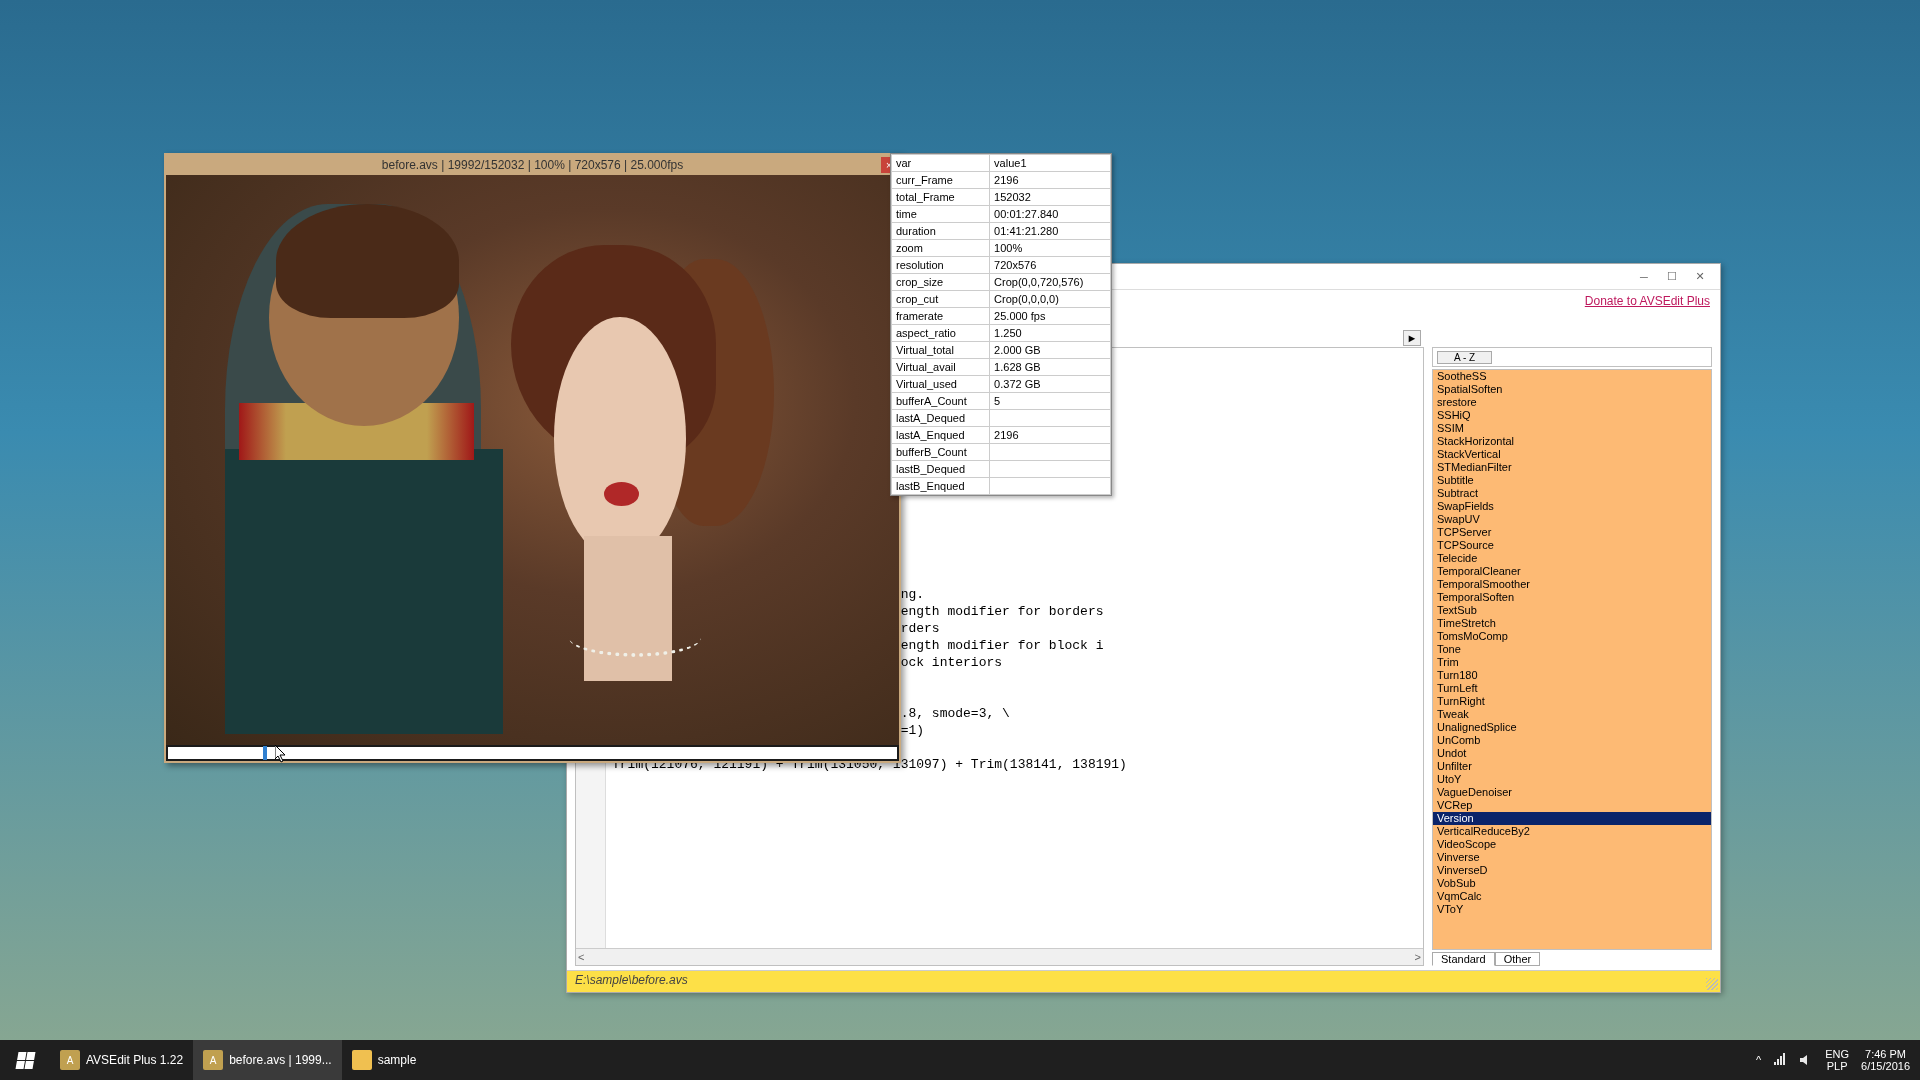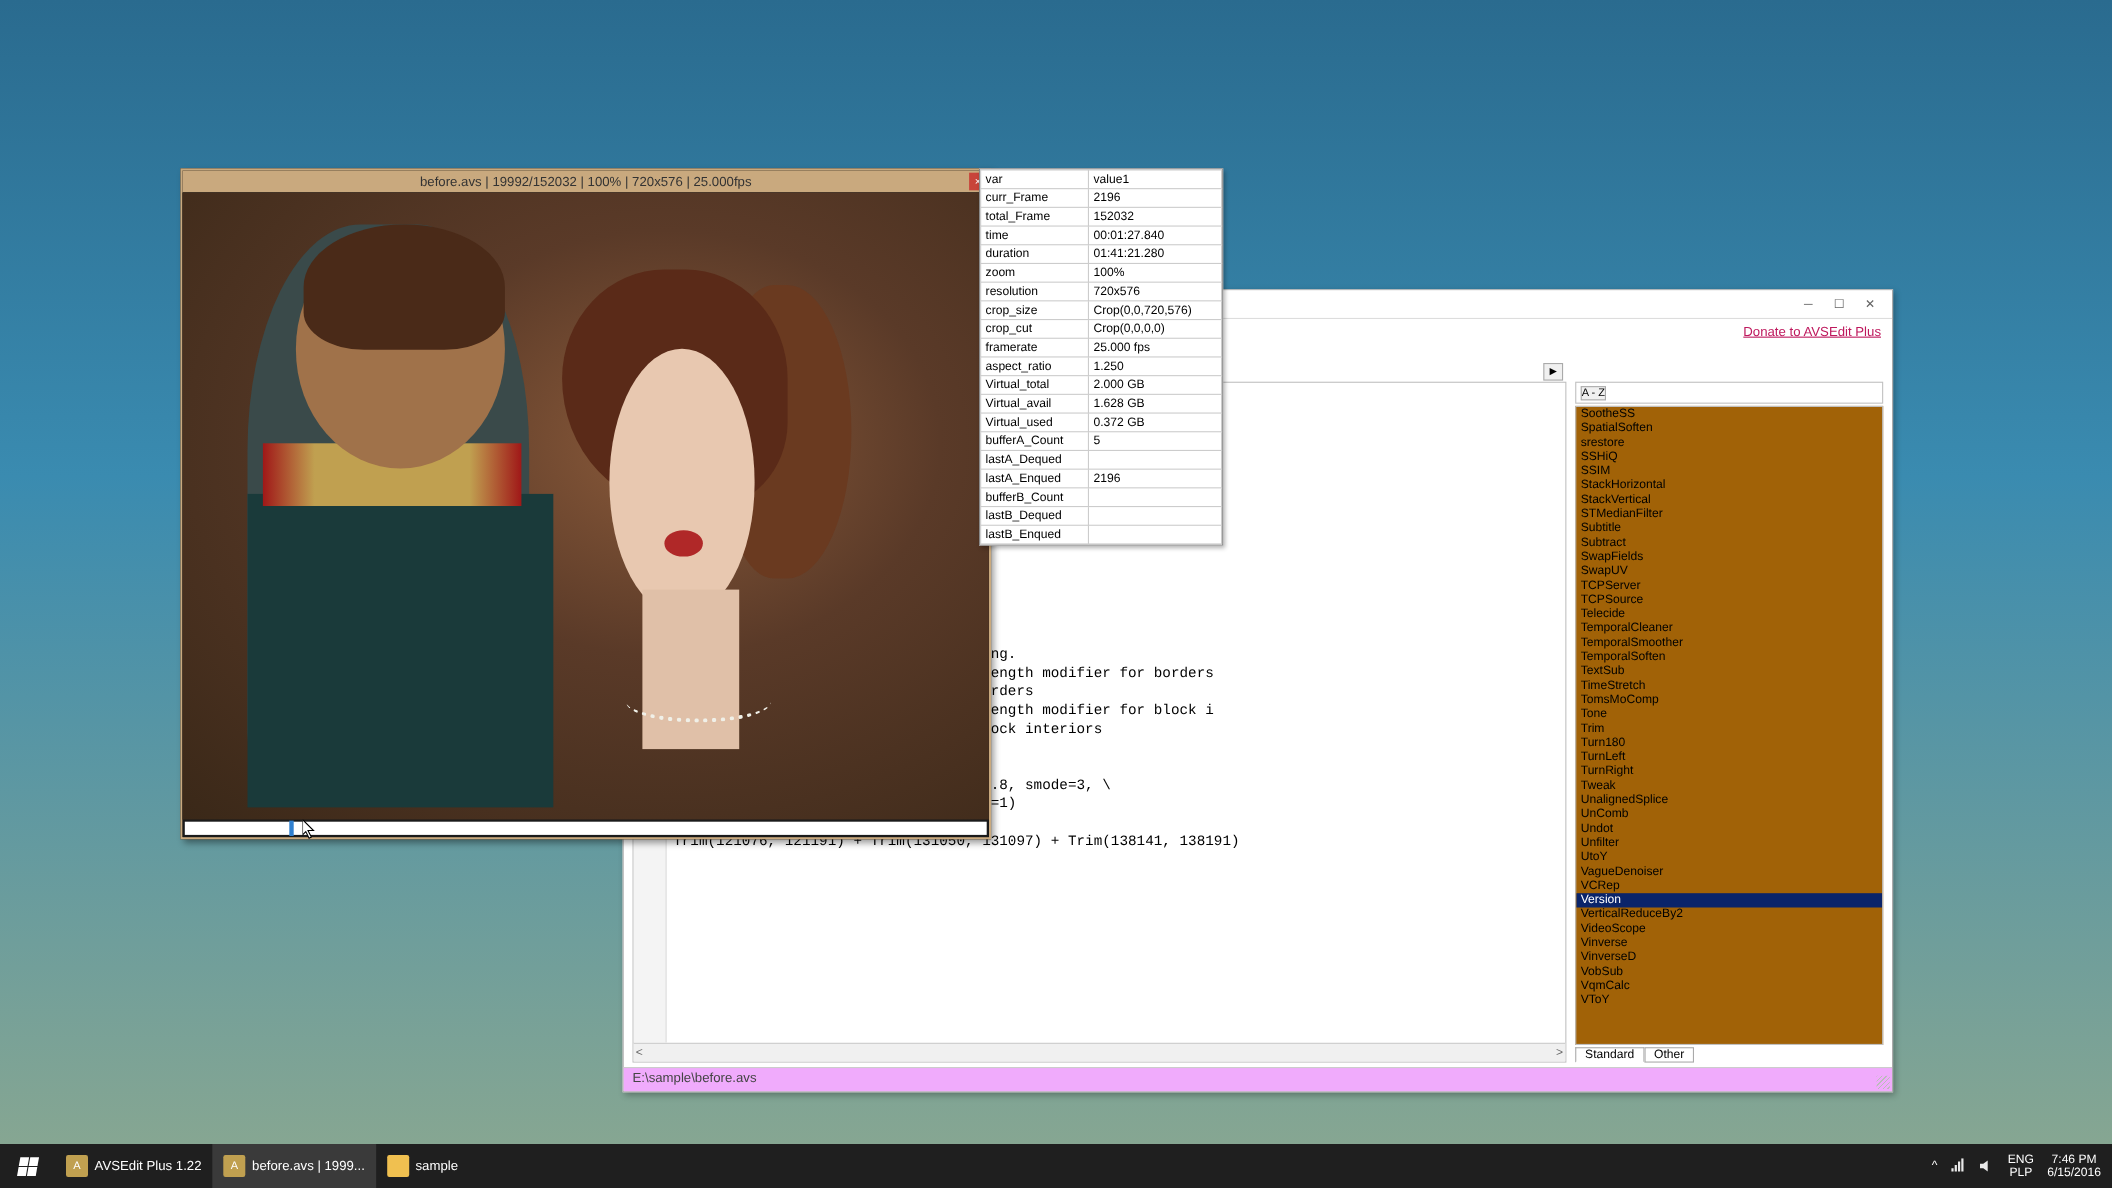--- a/index.html
+++ b/index.html
@@ -45,28 +45,28 @@
 .donate{position:absolute;right:10px;top:30px;color:#be185d;font-size:12px;text-decoration:underline;}
 .ed-body{position:absolute;top:83px;left:8px;right:8px;bottom:26px;display:flex;gap:8px;}
 .code-panel{flex:1;border:1px solid #c0c0c0;background:#fff;position:relative;display:flex;flex-direction:column;}
 .code-area{flex:1;font-family:"Consolas","Courier New",monospace;font-size:13px;line-height:17px;white-space:pre;overflow:hidden;display:flex;}
 .gutter{width:30px;text-align:right;padding-right:6px;color:#999;background:#f4f4f4;border-right:1px solid #ddd;}
 .code-text{padding-left:6px;color:#000;}
 .hscroll{height:17px;background:#f0f0f0;border-top:1px solid #ccc;display:flex;align-items:center;justify-content:space-between;padding:0 2px;color:#666;}
 .play-run{position:absolute;right:2px;top:-18px;width:18px;height:16px;border:1px solid #aaa;background:#f0f0f0;display:flex;align-items:center;justify-content:center;}
 .fn-panel{width:280px;display:flex;flex-direction:column;}
 .fn-sortbar{height:20px;border:1px solid #c0c0c0;background:#fff;display:flex;align-items:center;padding:0 4px;margin-bottom:2px;}
-.fn-sort-btn{border:1px solid #aaa;padding:0 0;font-size:10px;background:#f0f0f0;}
-.fn-list{flex:1;border:1px solid #c0c0c0;background:#a16207;overflow-y:scroll;font-size:11px;}
+.fn-sort-btn{border:1px solid #aaa;padding:0 16px;font-size:10px;background:#f0f0f0;}
+.fn-list{flex:1;border:1px solid #c0c0c0;background:#fdba74;overflow-y:scroll;font-size:11px;}
 .fn-list div{padding:0 4px;height:13px;line-height:13px;white-space:nowrap;}
 .fn-sel{background:#0a246a;color:#fff;}
 .fn-tabs{display:flex;margin-top:2px;}
 .fn-tab{border:1px solid #aaa;padding:0 8px;font-size:11px;background:#fff;}
 .fn-tab.active{border-bottom:1px solid #fff;}
-.status{position:absolute;bottom:0;left:0;right:0;height:22px;background:#f0abfc;border-top:1px solid #ccc;padding:2px 8px;font-size:12px;color:#444;}
+.status{position:absolute;bottom:0;left:0;right:0;height:22px;background:#fde047;border-top:1px solid #ccc;padding:2px 8px;font-size:12px;color:#444;font-style:italic;}
 .grip{position:absolute;right:2px;bottom:2px;width:12px;height:12px;background:repeating-linear-gradient(135deg,#bbb 0 1px,transparent 1px 3px);}
 
 
 .taskbar{position:absolute;left:0;right:0;bottom:0;height:40px;background:#1f1f1f;display:flex;align-items:stretch;}
 .start{width:50px;display:flex;align-items:center;justify-content:center;}
 .win-logo{display:grid;grid-template-columns:8px 8px;grid-template-rows:8px 8px;gap:1px;transform:skewX(-10deg);}
 .win-logo span{background:#fff;}
 .tb-item{display:flex;align-items:center;padding:0 10px;gap:6px;color:#fff;font-size:12px;}
 .tb-item.active{background:#3a3a3a;}
 .tb-icon{width:20px;height:20px;background:#c0a050;border-radius:2px;display:flex;align-items:center;justify-content:center;font-size:10px;}

